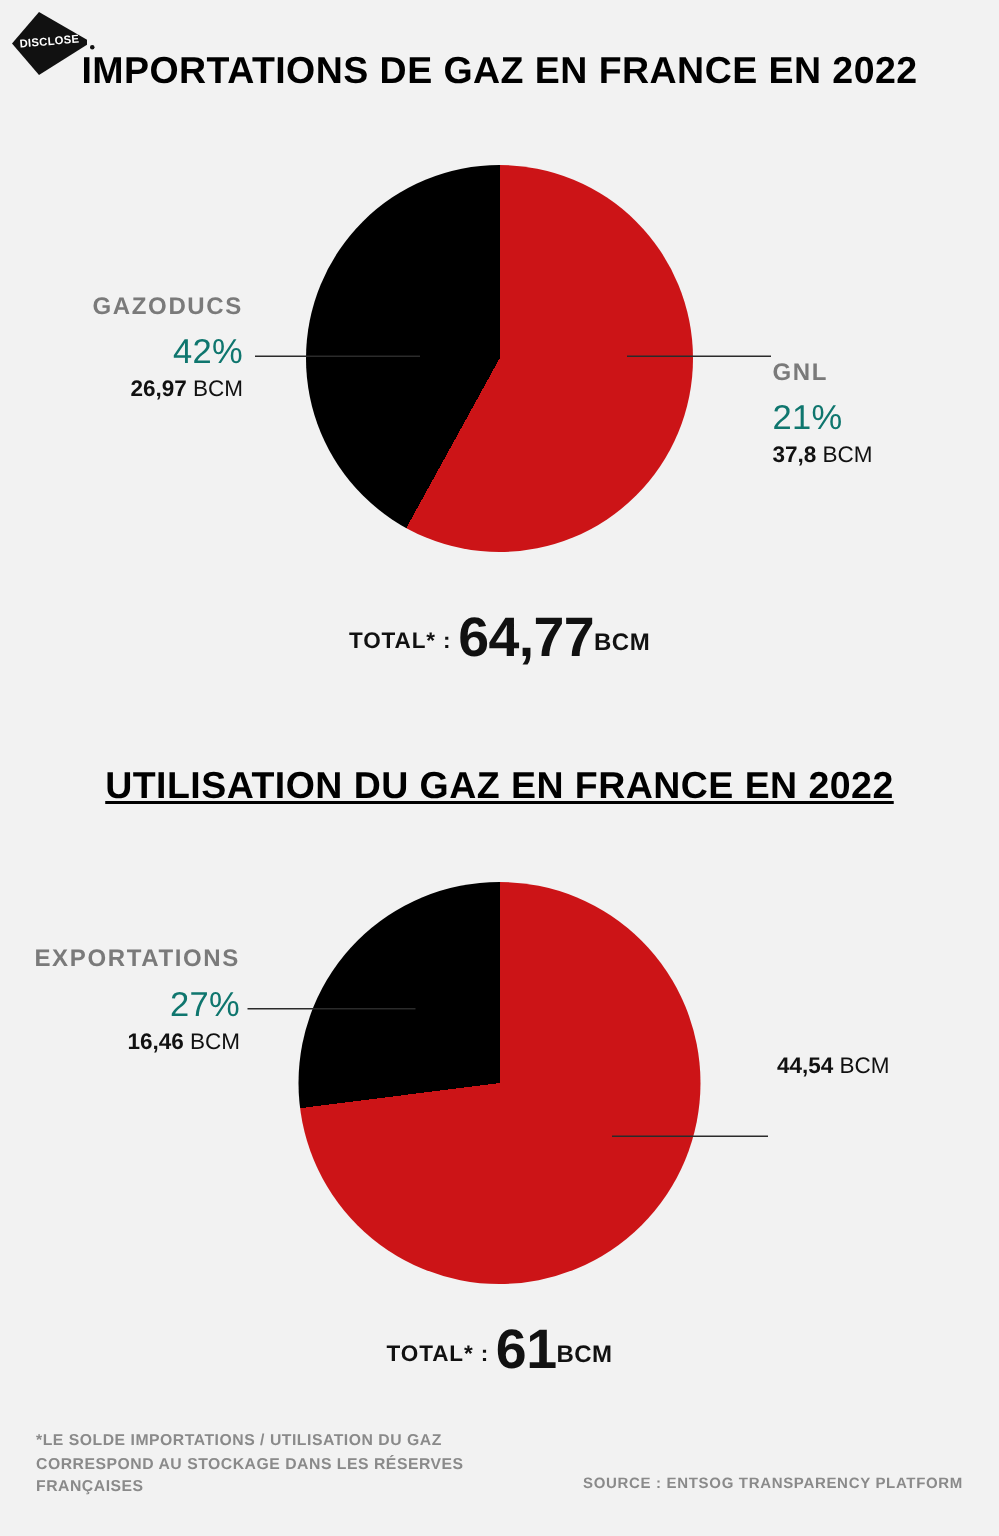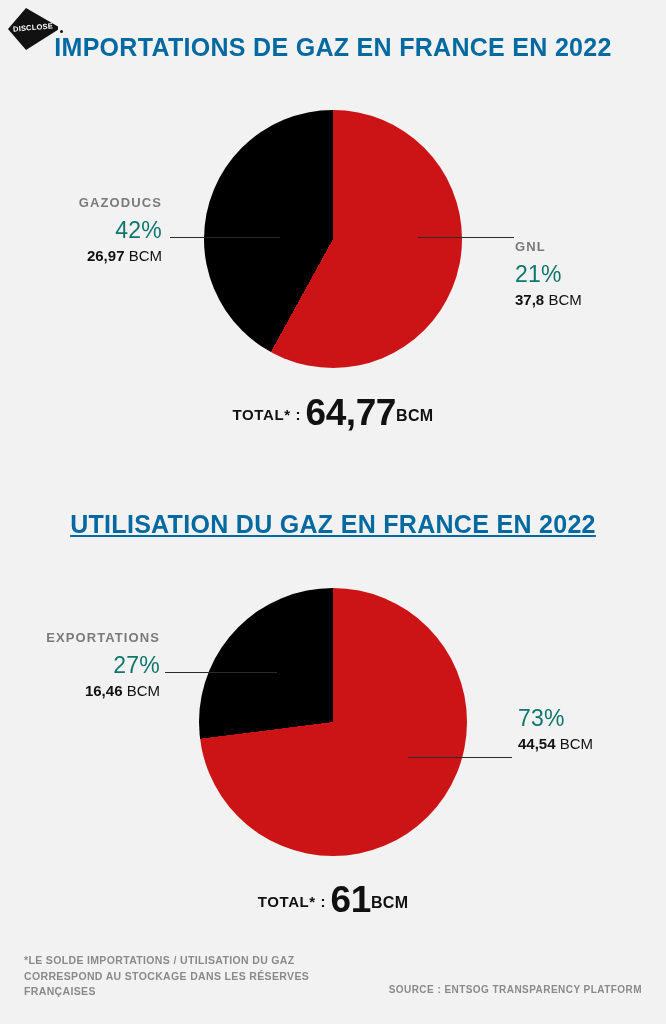--- a/index.html
+++ b/index.html
@@ -51,21 +51,21 @@
     height: 3px;
     background: #111111;
     border-radius: 50%;
   }
 
   
   .chart-title {
     position: absolute;
     width: 100%;
     text-align: center;
-    color: #0369a1;
+    color: #000000;
     font-size: 25px;
     font-weight: 700;
     letter-spacing: 0.3px;
     line-height: 1.24;
     font-family: "Liberation Sans", sans-serif;
   }
   #title-1 { top: 32px; }
   #title-2 { top: 509px; text-decoration: underline; }
 
   
@@ -94,21 +94,21 @@
   }
   #leader-1-left  { left: 170px; top: 237px; width: 110px; }
   #leader-1-right { left: 418px; top: 237px; width: 96px;  }
   #leader-2-left  { left: 165px; top: 672px; width: 112px; }
   #leader-2-right { left: 408px; top: 757px; width: 104px; }
 
   
   .callout { position: absolute; }
   .callout .cat {
     color: #7a7a7a;
-    font-size: 13px;
+    font-size: 16px;
     font-weight: 700;
     letter-spacing: 1.1px;
     line-height: 1.32;
     white-space: pre-line;
   }
   .callout .pct {
     color: #0f766e;
     font-size: 23px;
     font-weight: 400;
     line-height: 1.18;
@@ -133,21 +133,21 @@
   #callout-consom     { left: 518px; top: 699px; width: 148px; }
 
   
   .total {
     position: absolute;
     width: 100%;
     text-align: center;
     color: #111111;
     white-space: nowrap;
   }
-  #total-1 { top: 392px; }
+  #total-1 { top: 404px; }
   #total-2 { top: 879px; }
   .total .tlabel {
     font-size: 15px;
     font-weight: 700;
     letter-spacing: 0.6px;
     vertical-align: 5px;
   }
   .total .tvalue {
     font-size: 37px;
     font-weight: 700;
@@ -225,21 +225,20 @@
 <div class="leader" id="leader-2-left"></div>
 <div class="leader" id="leader-2-right"></div>
 
 <div class="callout align-right" id="callout-export">
   <div class="cat">EXPORTATIONS</div>
   <div class="pct">27%</div>
   <div class="bcm"><b>16,46</b> <span>BCM</span></div>
 </div>
 
 <div class="callout align-left" id="callout-consom">
-  <div class="pct">73%</div>
   <div class="bcm"><b>44,54</b> <span>BCM</span></div>
 </div>
 
 <div class="total" id="total-2">
   <span class="tlabel">TOTAL* :</span>
   <span class="tvalue">61</span><span class="tunit">BCM</span>
 </div>
 
 <div id="footnote">*LE SOLDE IMPORTATIONS / UTILISATION DU GAZ
 CORRESPOND AU STOCKAGE DANS LES RÉSERVES

